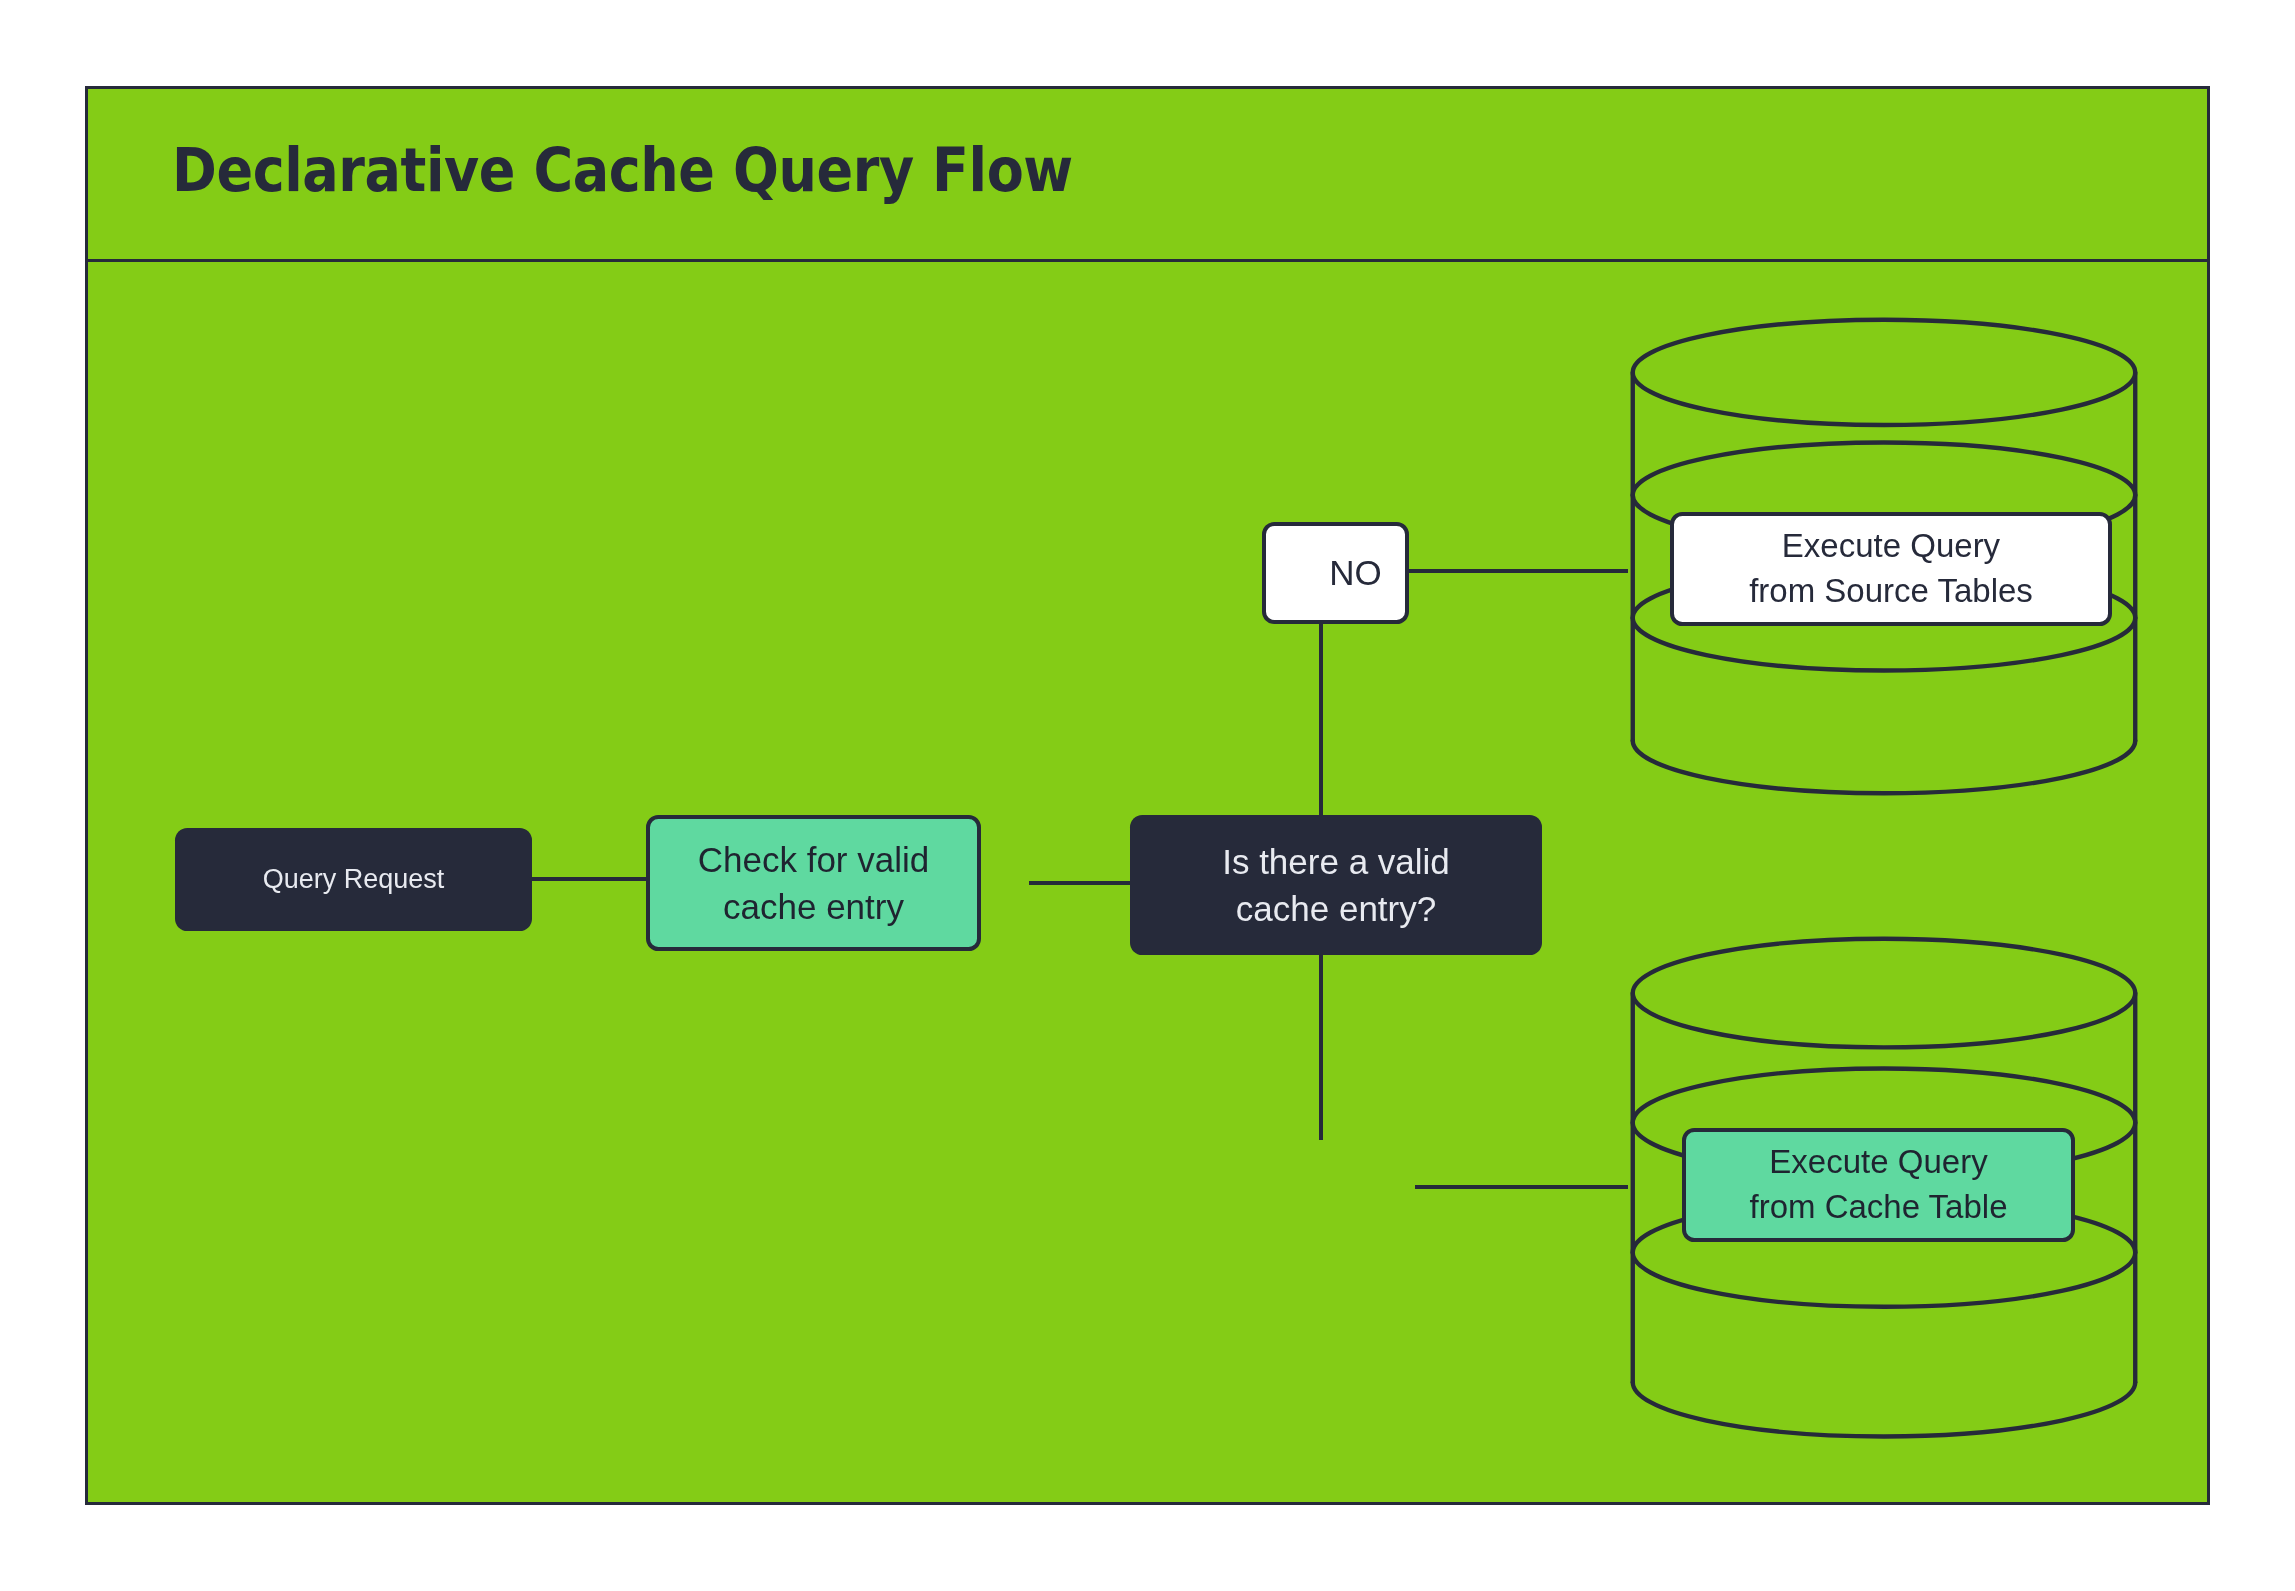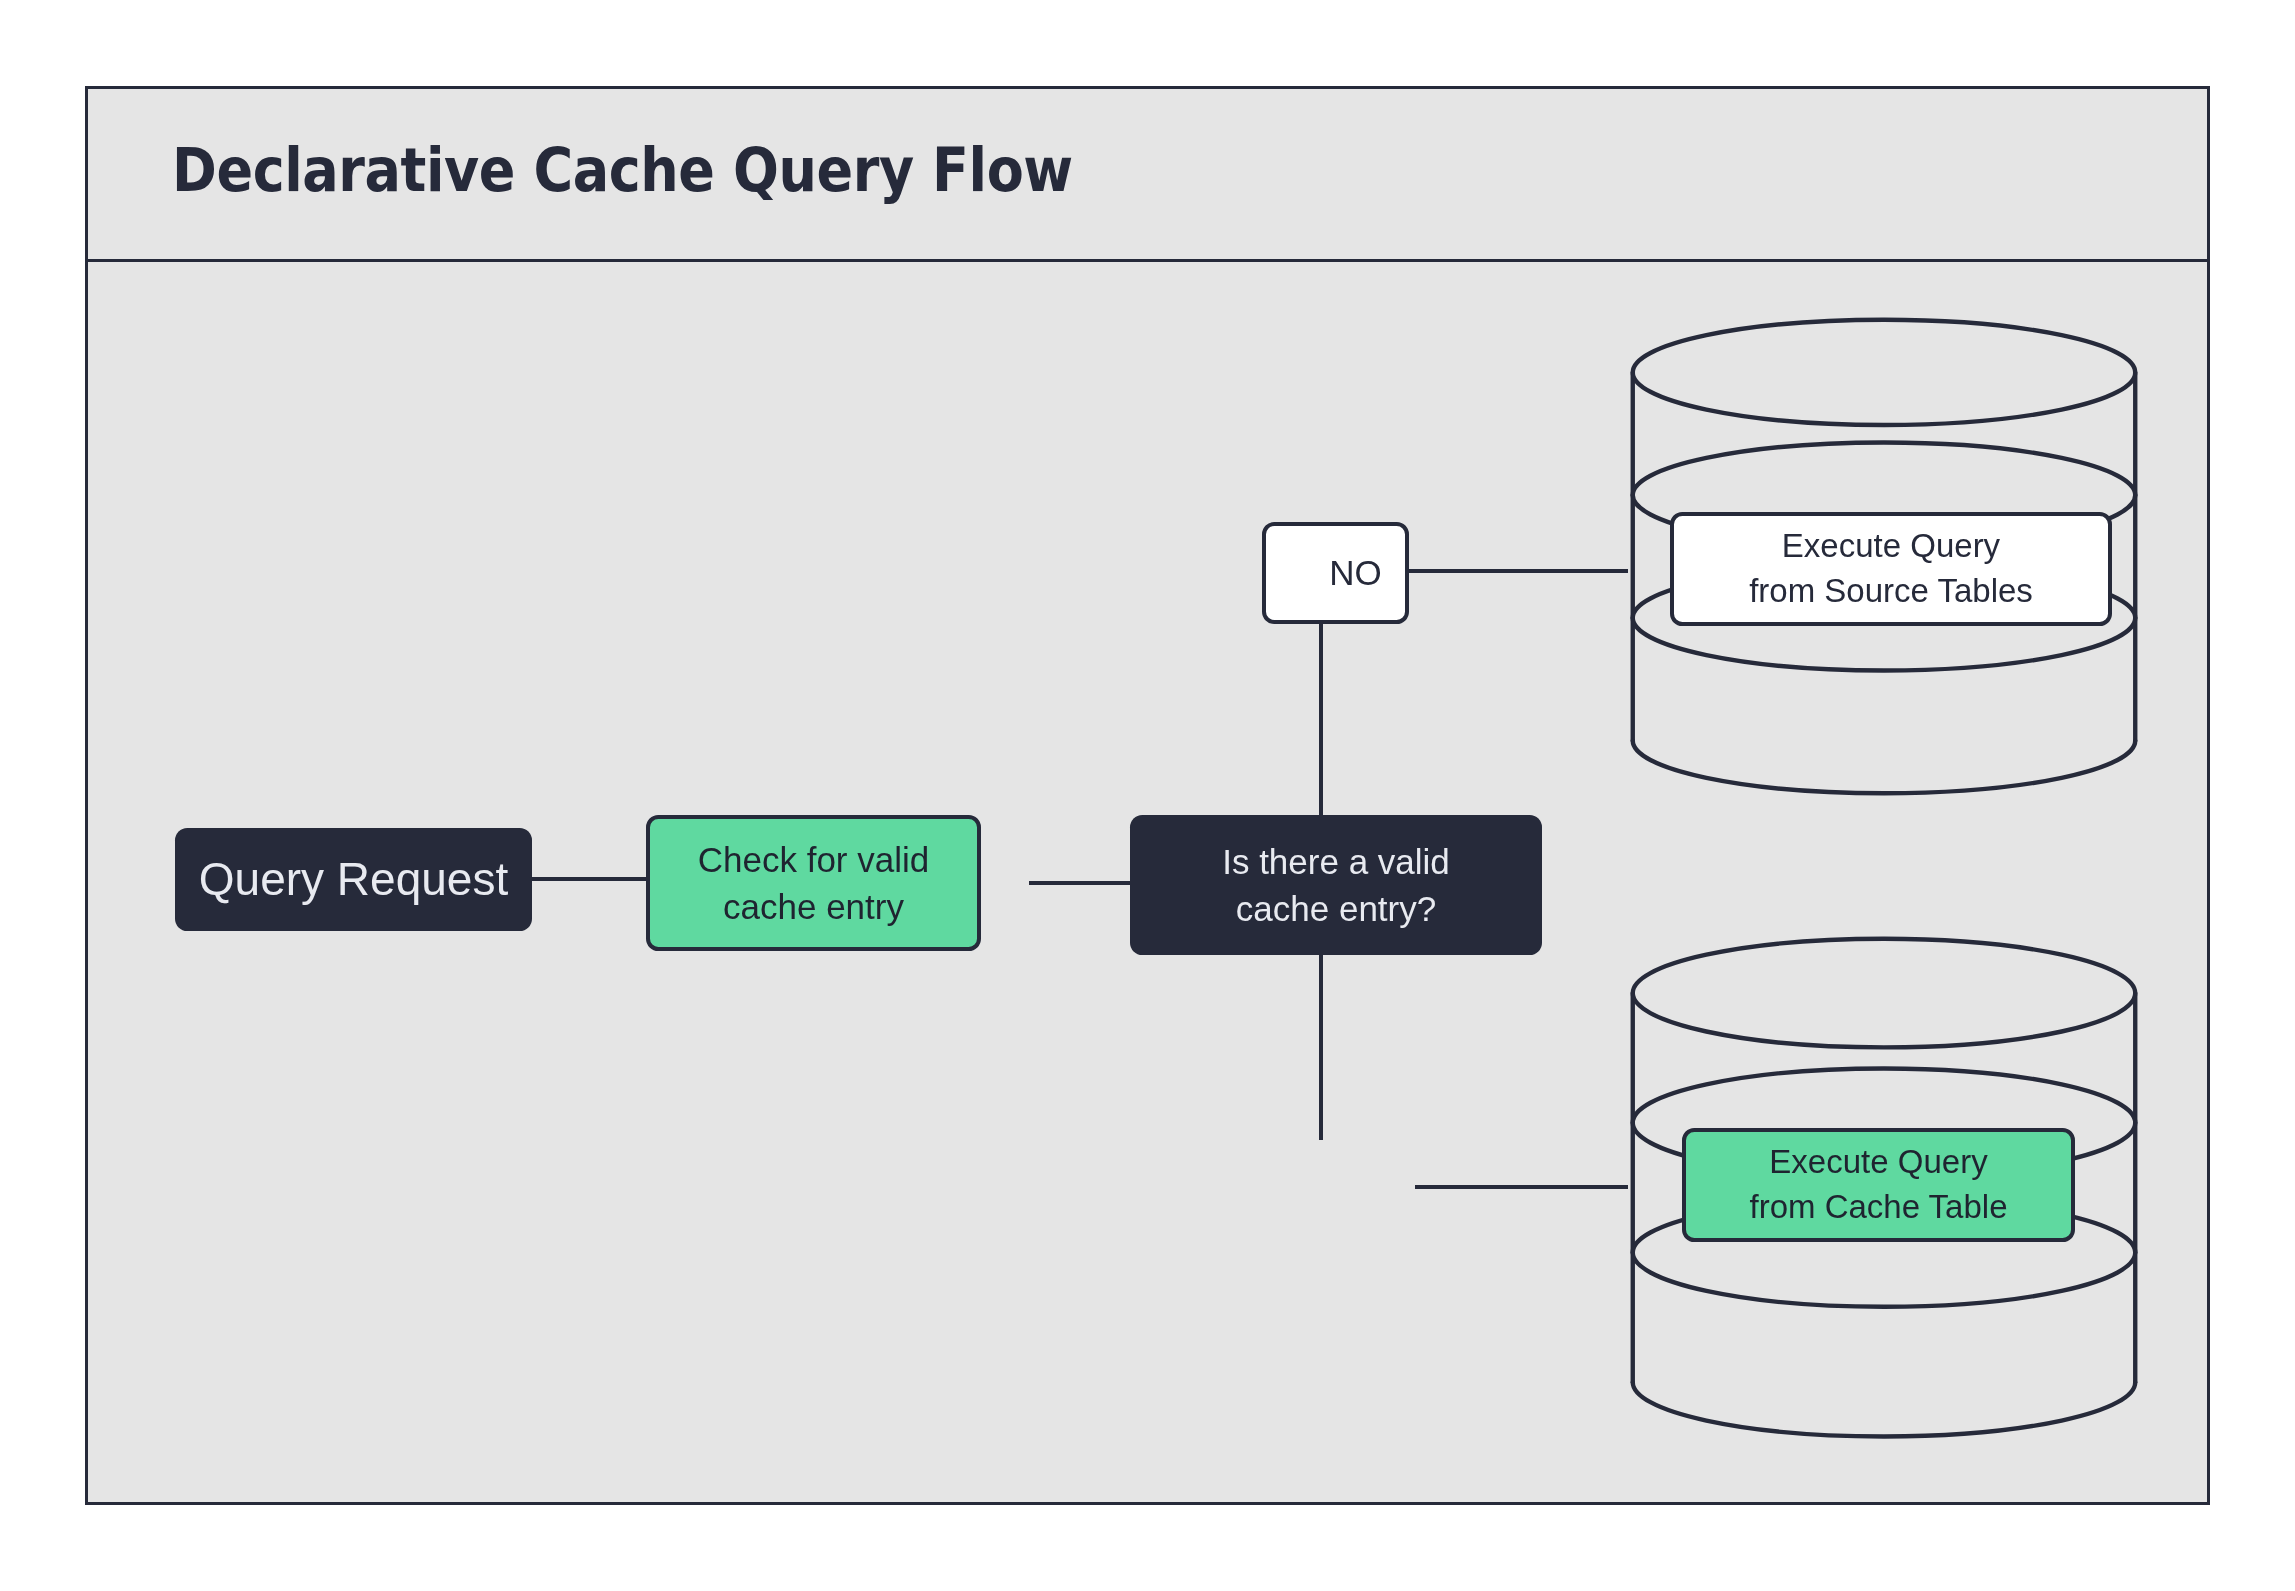--- a/index.html
+++ b/index.html
@@ -23,21 +23,21 @@
 
   
   .frame {
     position: absolute;
     left: 85px;
     top: 86px;
     width: 2125px;
     height: 1419px;
     border: 3.5px solid #262a3a;
     box-sizing: border-box;
-    background: #e5e5e5;
+    background: #84cc16;
   }
 
   .title-bar {
     position: absolute;
     left: 0;
     top: 0;
     width: 100%;
     height: 173px;
     border-bottom: 3.5px solid #262a3a;
     box-sizing: border-box;
@@ -84,21 +84,21 @@
   .node-white {
     background: #ffffff;
     color: #262a3a;
     border: 4.4px solid #262a3a;
     border-radius: 12.3px;
   }
 
   
   #node-query-request {
     left: 175px; top: 828px; width: 357px; height: 103px;
-    font-size: 46px;
+    font-size: 27px;
   }
   #node-check-cache {
     left: 646px; top: 815px; width: 335px; height: 136px;
     font-size: 35px;
   }
   #node-decision {
     left: 1130px; top: 815px; width: 412px; height: 140px;
     font-size: 35px;
   }
   #node-no {

